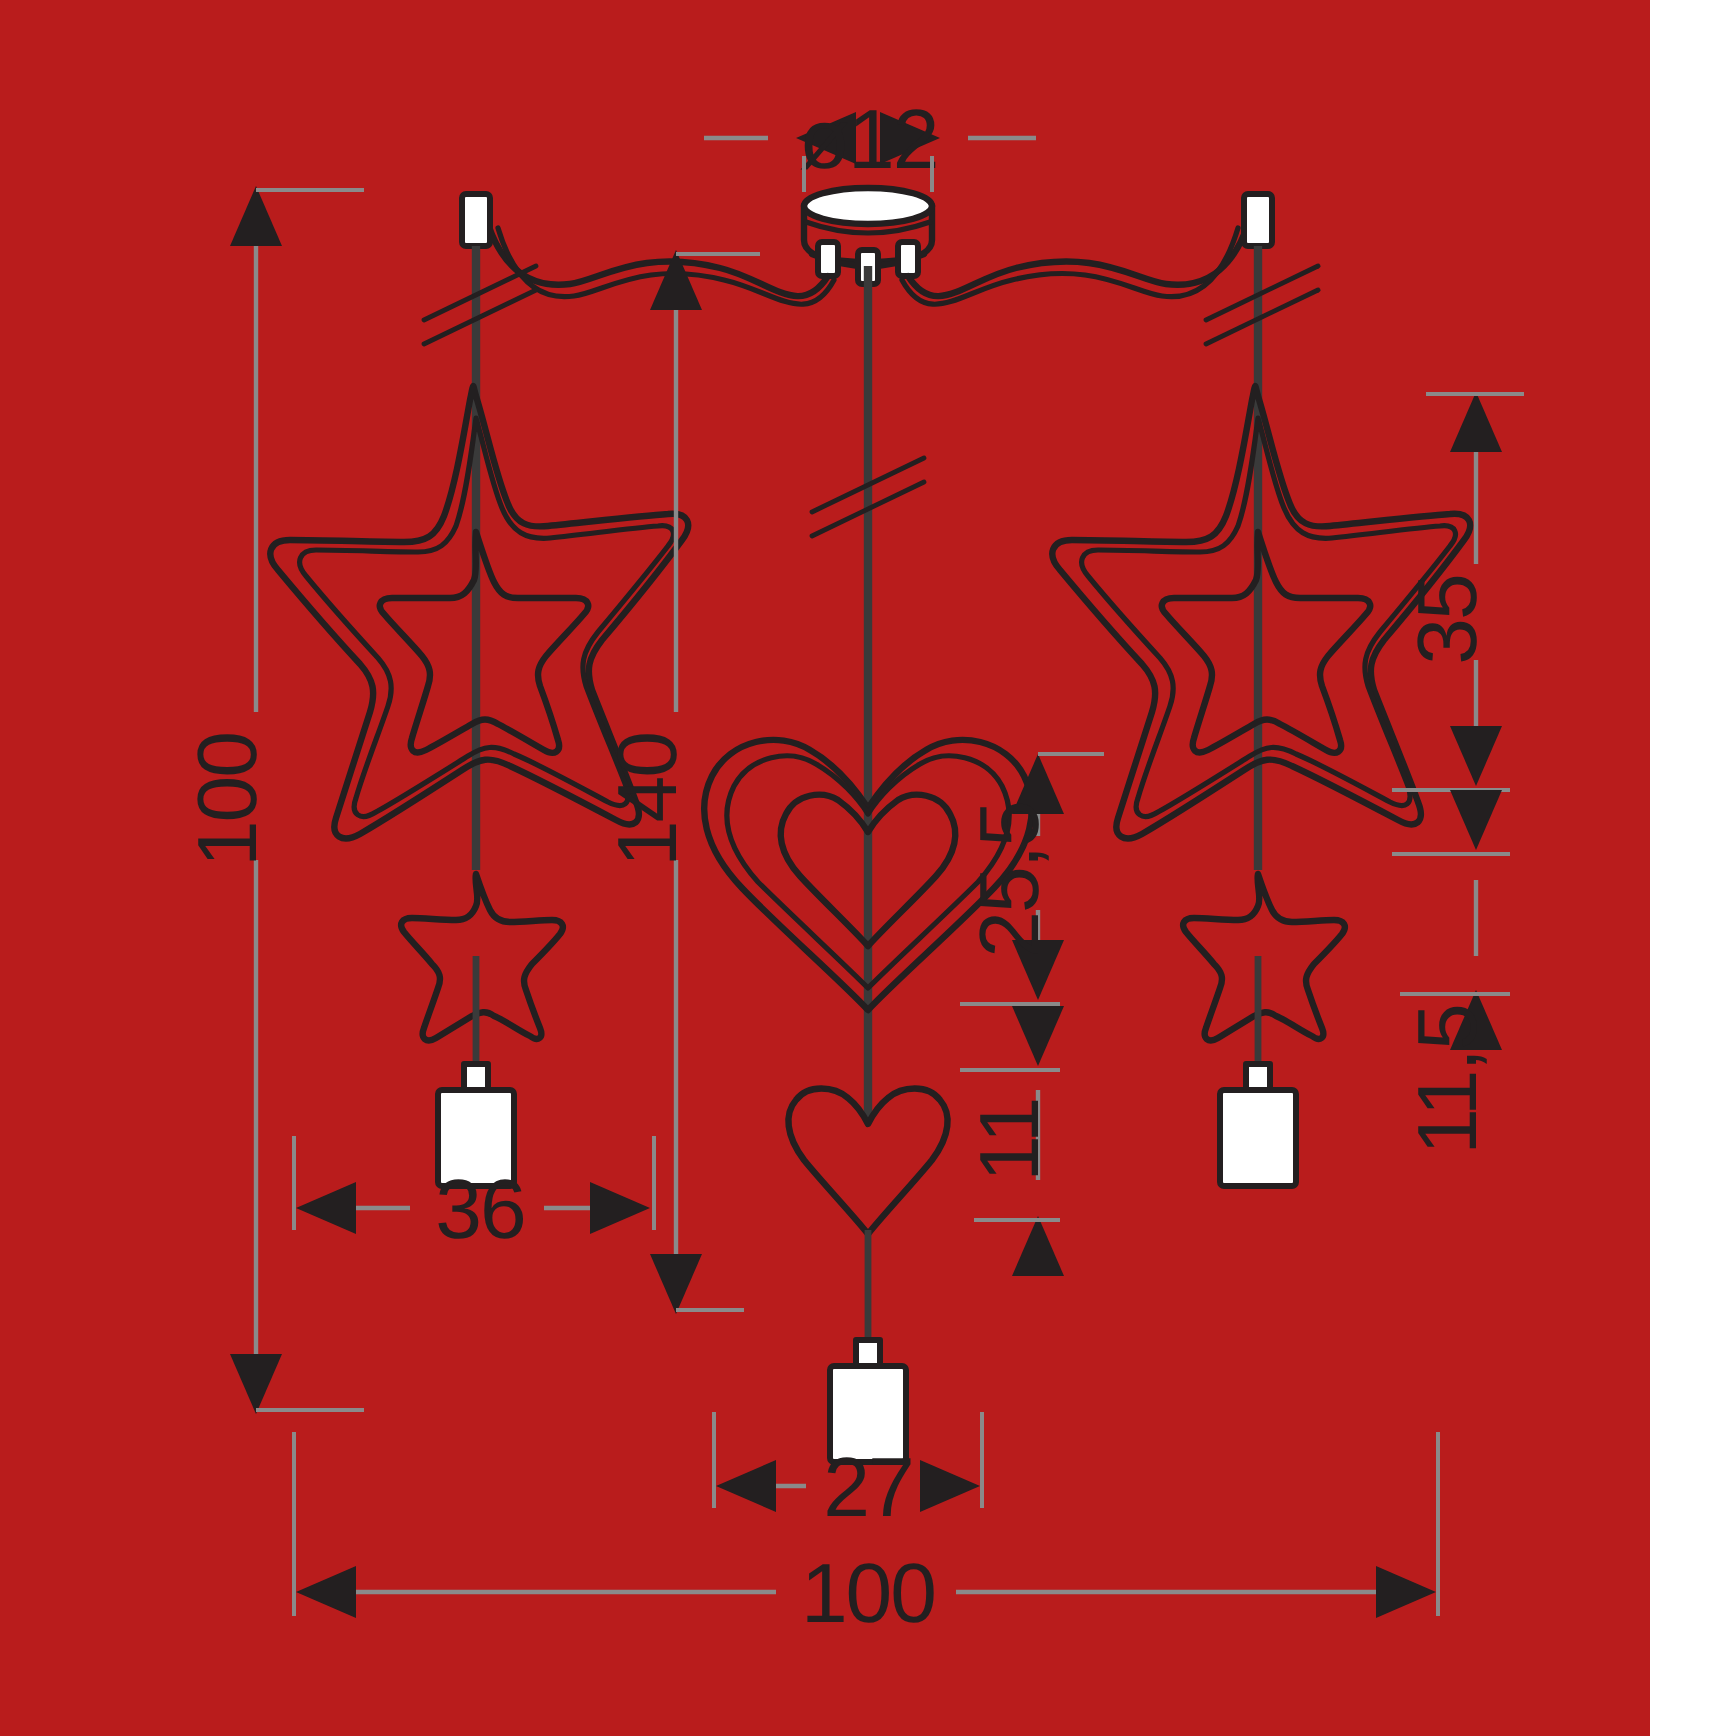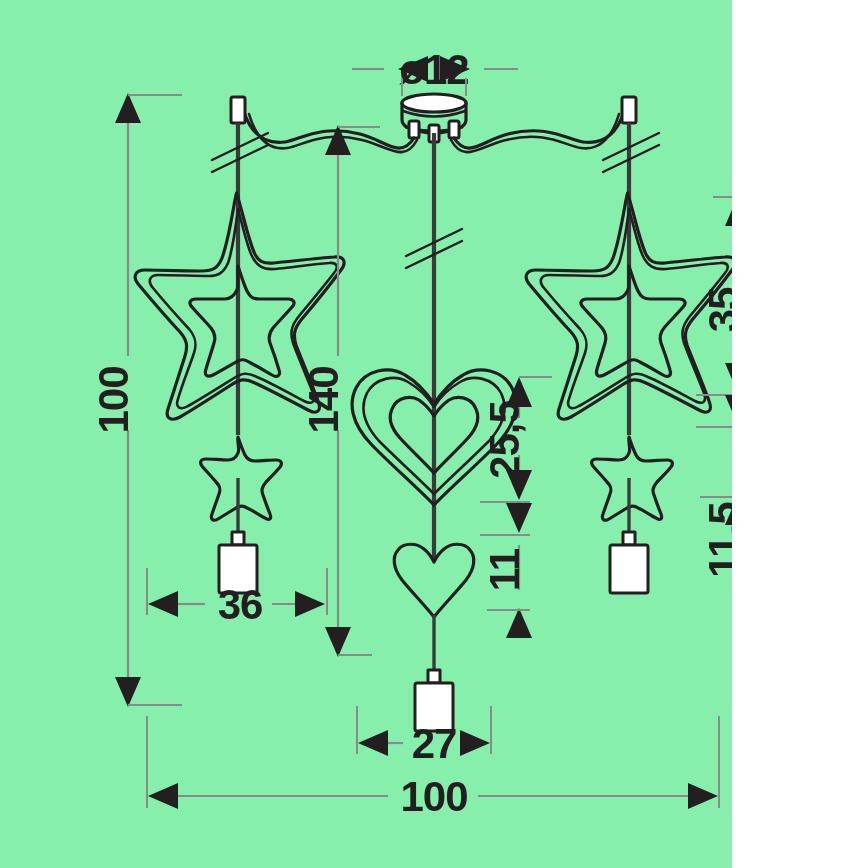--- a/index.html
+++ b/index.html
@@ -5,25 +5,24 @@
   html, body {
     margin: 0;
     padding: 0;
     background: #ffffff;
   }
   body {
     font-family: "Liberation Sans", sans-serif;
   }
   #stage {
     position: relative;
-    width: 732px;
+    width: 825px;
     height: 868px;
-    background: #86efac;
+    background: #b91c1c;
     overflow: hidden;
-    font-weight: bold;
   }
   svg#drawing {
     position: absolute;
     top: 0;
     left: 0;
     width: 868px;
     height: 868px;
     display: block;
   }
   .dim-text {

